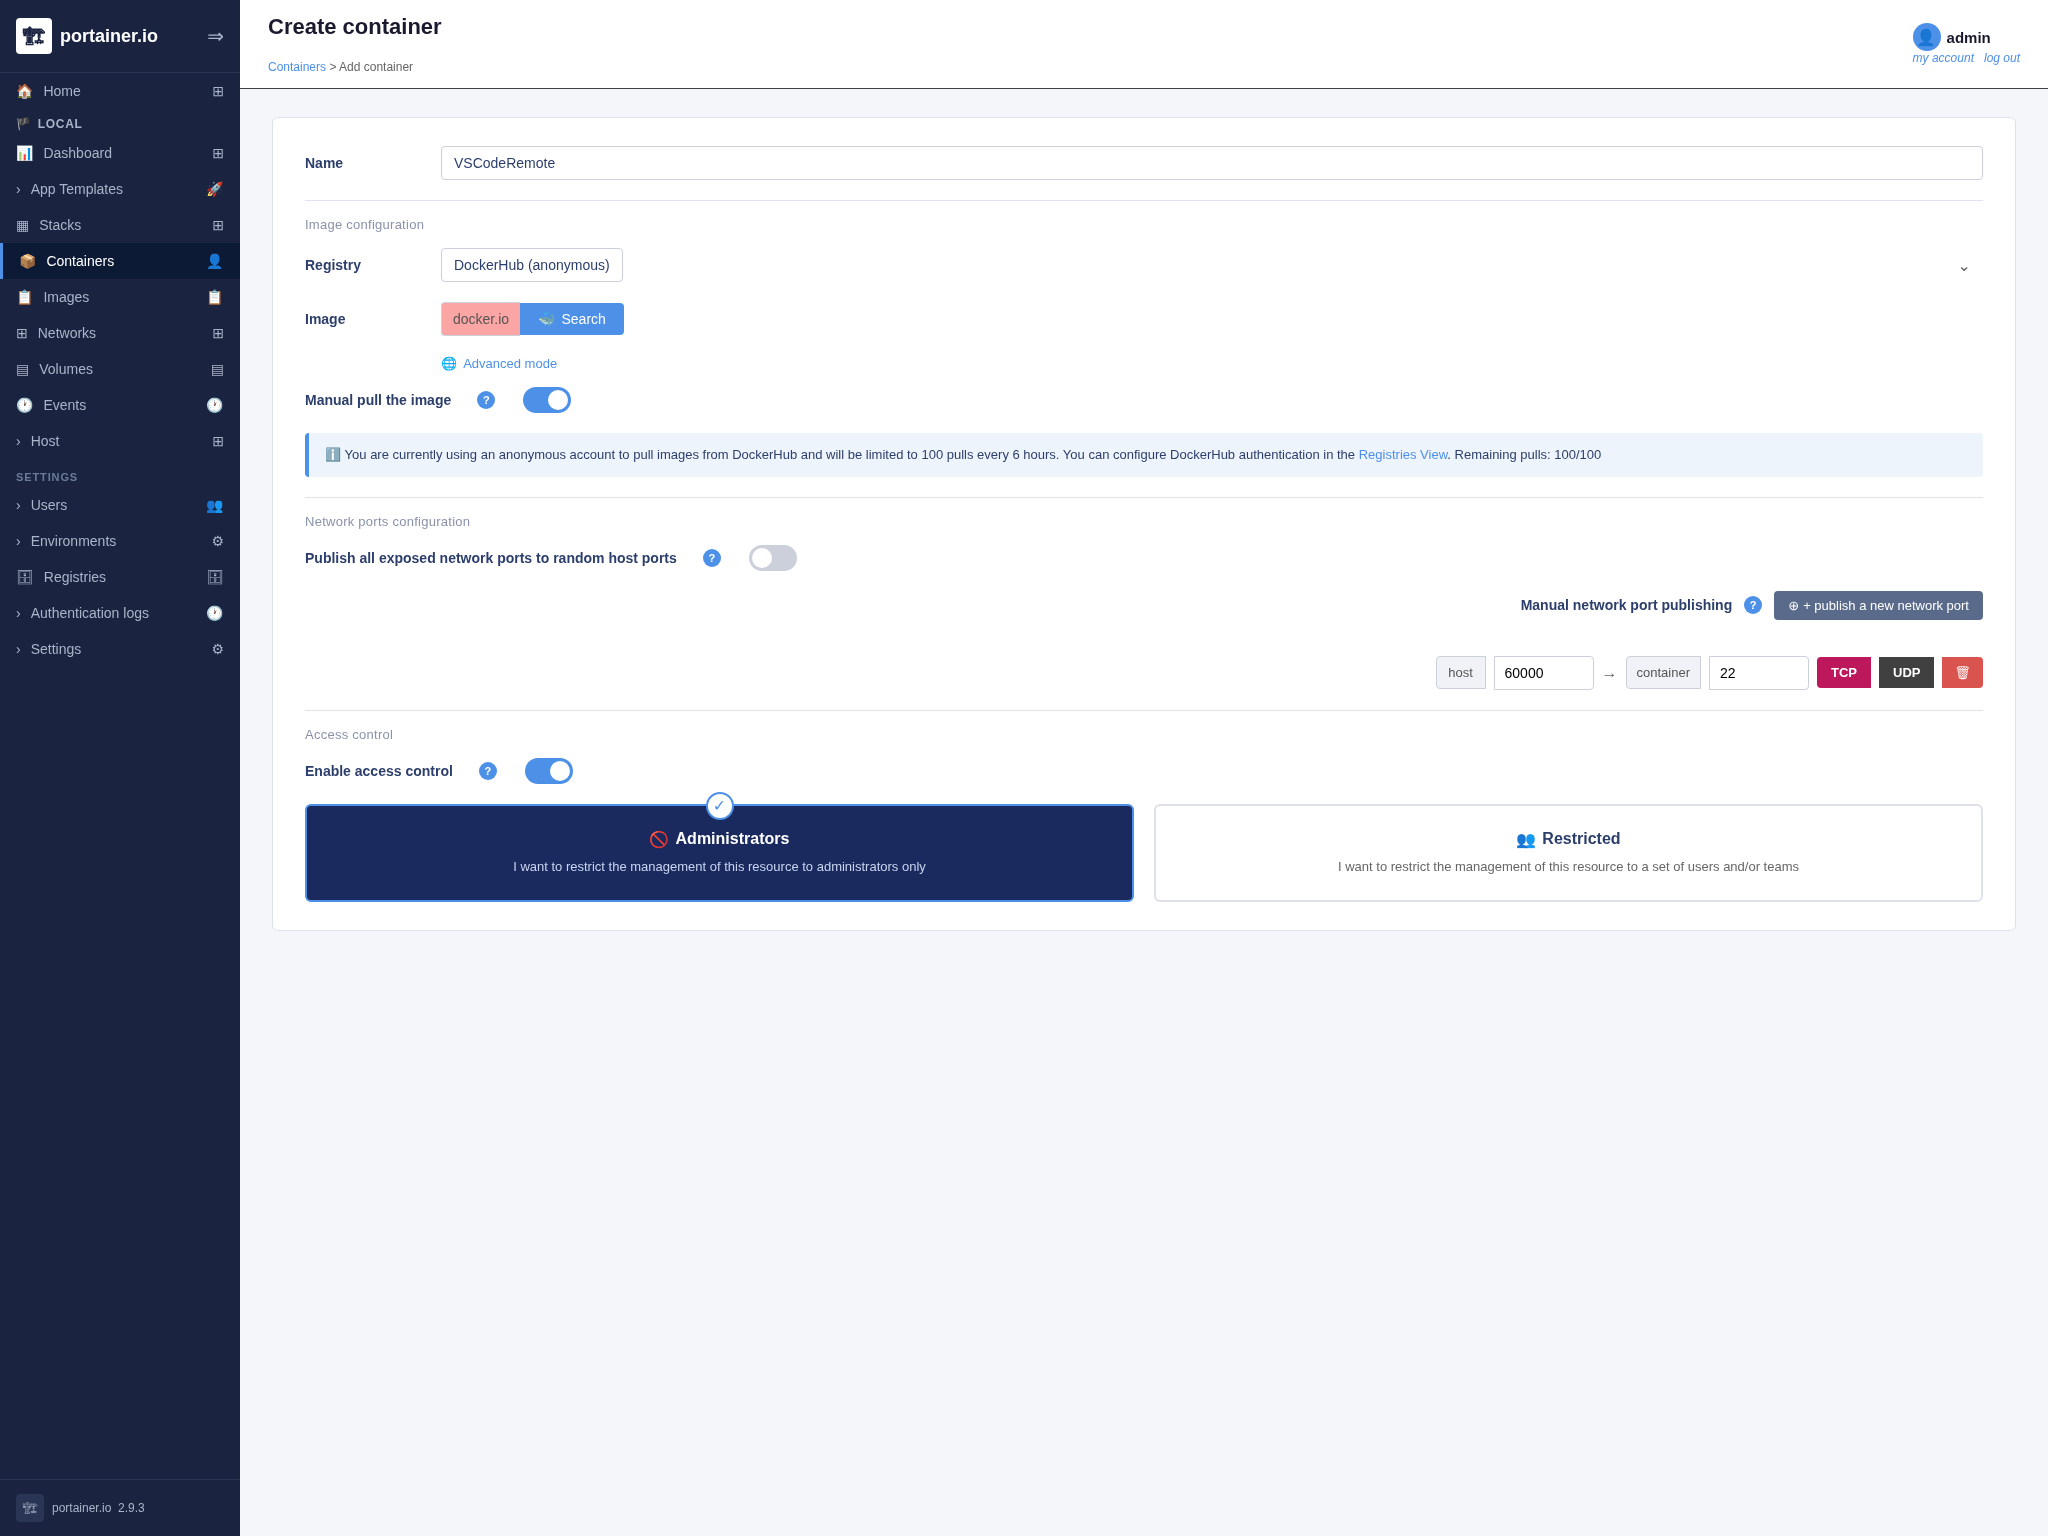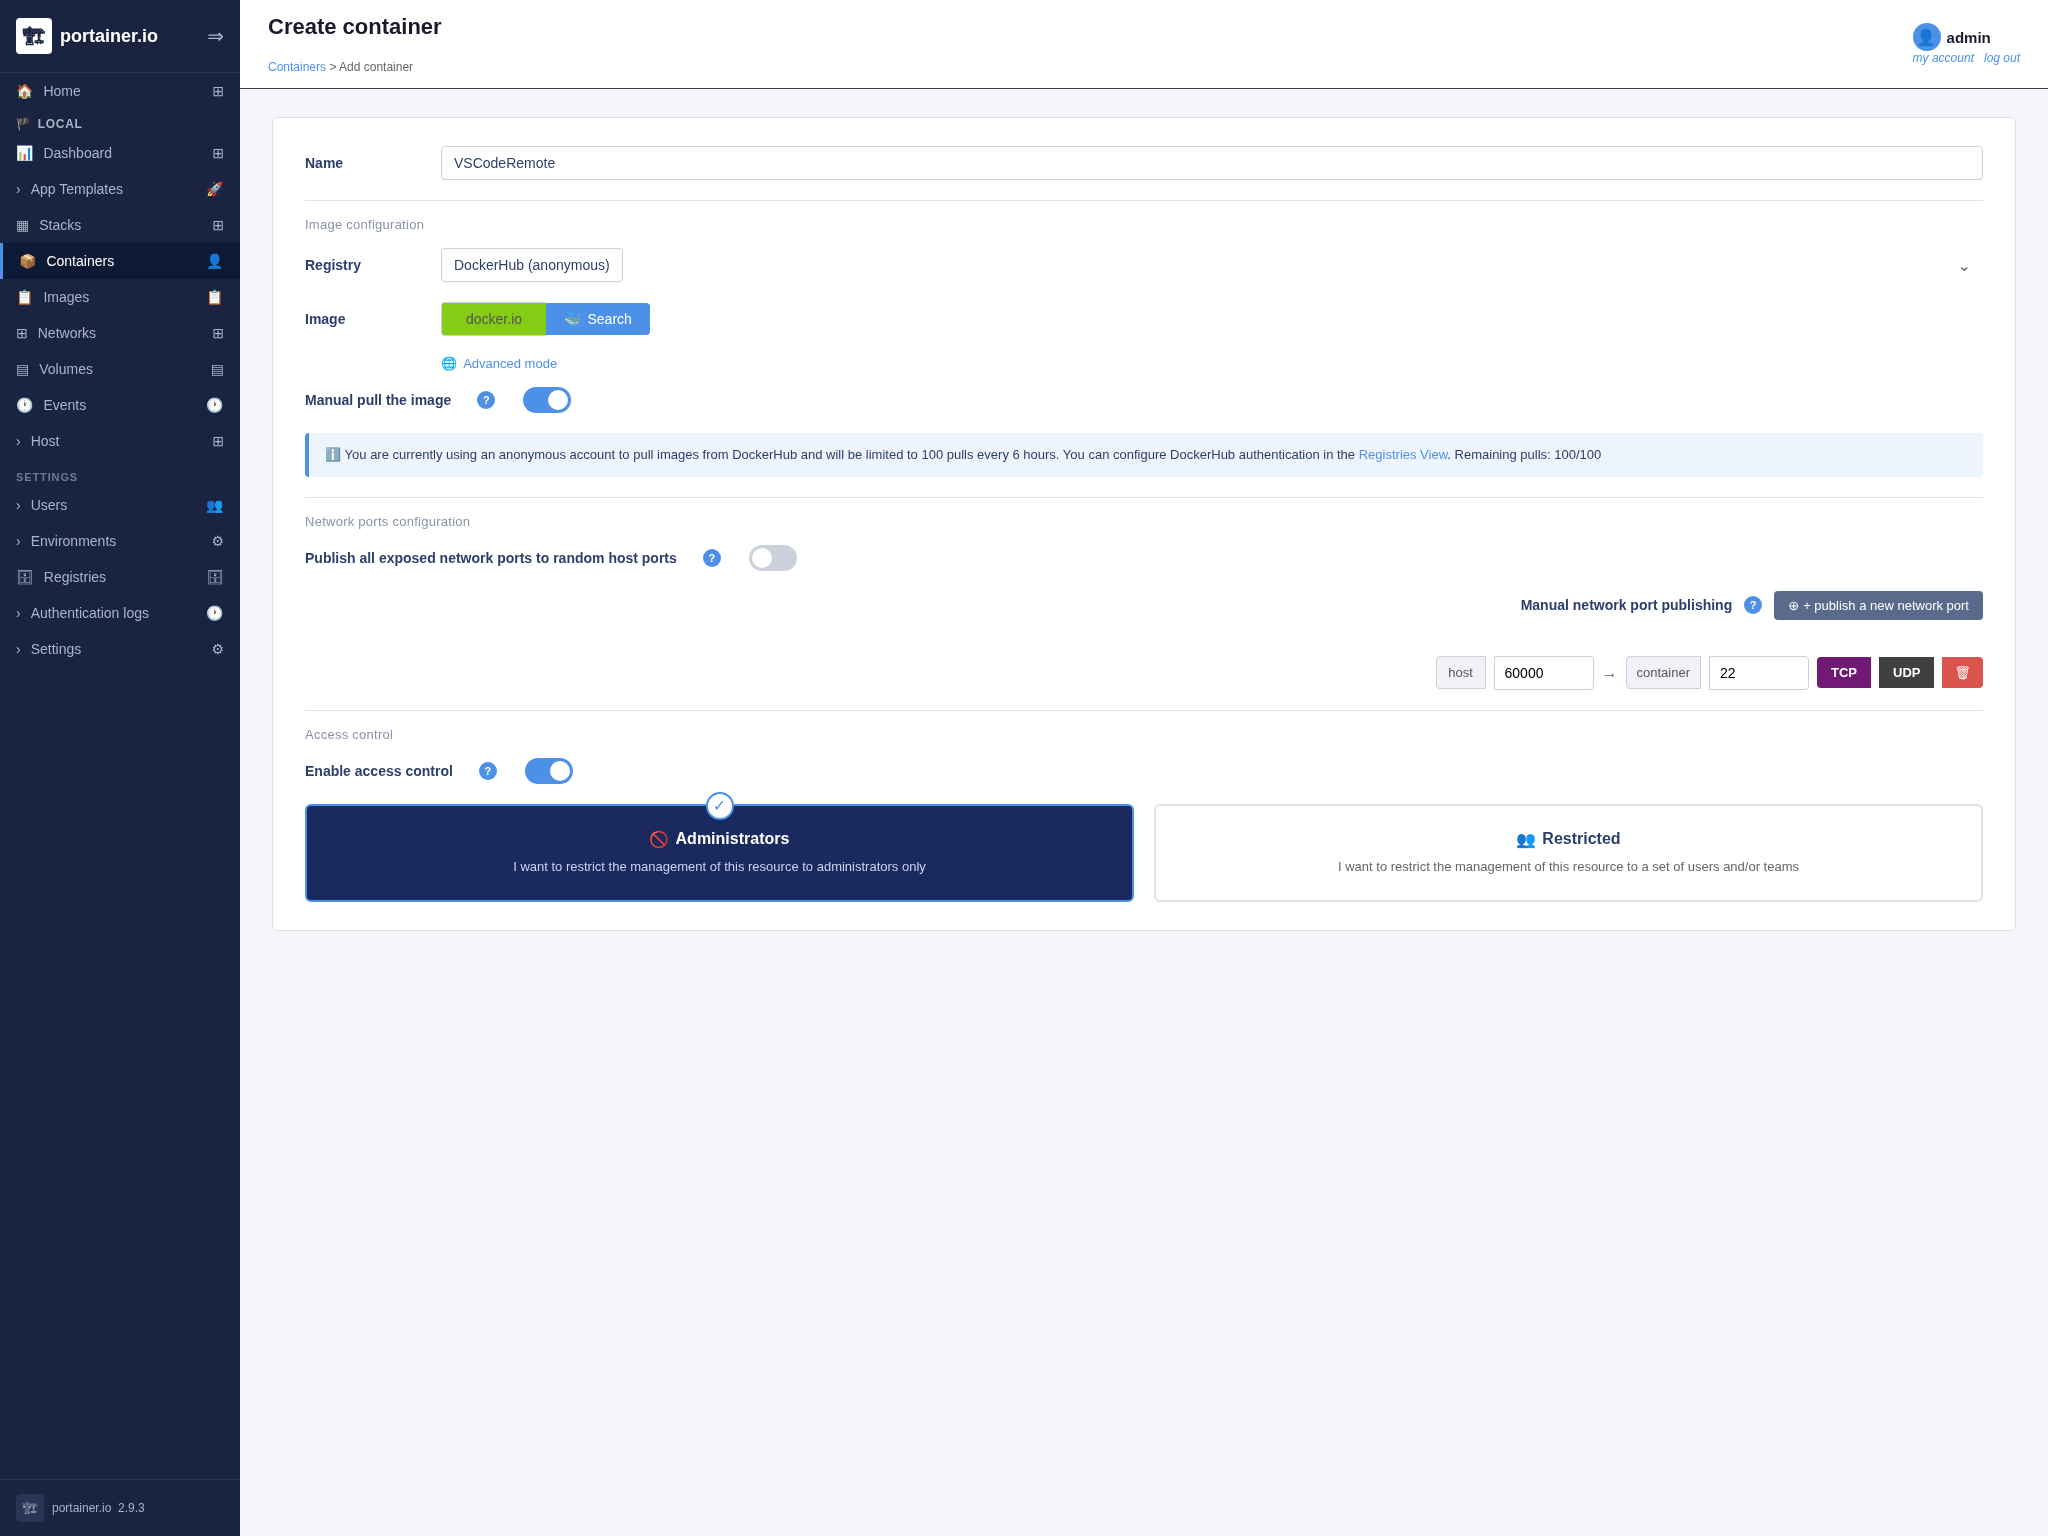--- a/index.html
+++ b/index.html
@@ -215,22 +215,22 @@
       pointer-events: none;
       font-size: 16px;
     }
 
     .image-row {
       display: flex;
       align-items: center;
       gap: 0;
     }
     .image-prefix {
-      padding: 8px 24px;
-      background: #84cc16;
+      padding: 8px 11px;
+      background: #fca5a5;
       border: 1px solid #ccd0db;
       border-right: none;
       border-radius: 4px 0 0 4px;
       color: #555;
       font-size: 14px;
     }
     .image-input {
       flex: 1;
       border: 1px solid #ccd0db;
       padding: 8px 12px;
@@ -317,21 +317,21 @@
     .port-input {
       border: 1px solid #ccd0db;
       padding: 8px 10px;
       font-size: 14px;
       width: 100px;
       border-radius: 0 4px 4px 0;
       outline: none;
     }
     .arrow-icon { color: #666; font-size: 16px; }
     .tcp-btn {
-      background: #701a75;
+      background: #be185d;
       color: white;
       border: none;
       padding: 8px 14px;
       border-radius: 4px 0 0 4px;
       cursor: pointer;
       font-size: 13px;
       font-weight: 600;
     }
     .udp-btn {
       background: #404040;

